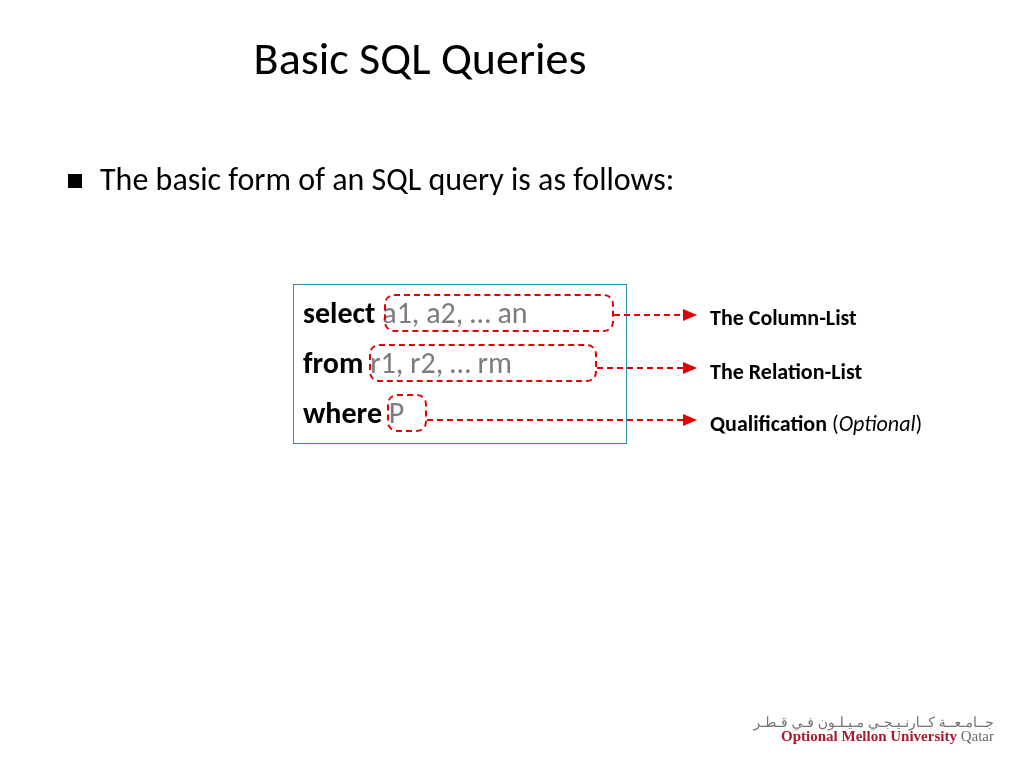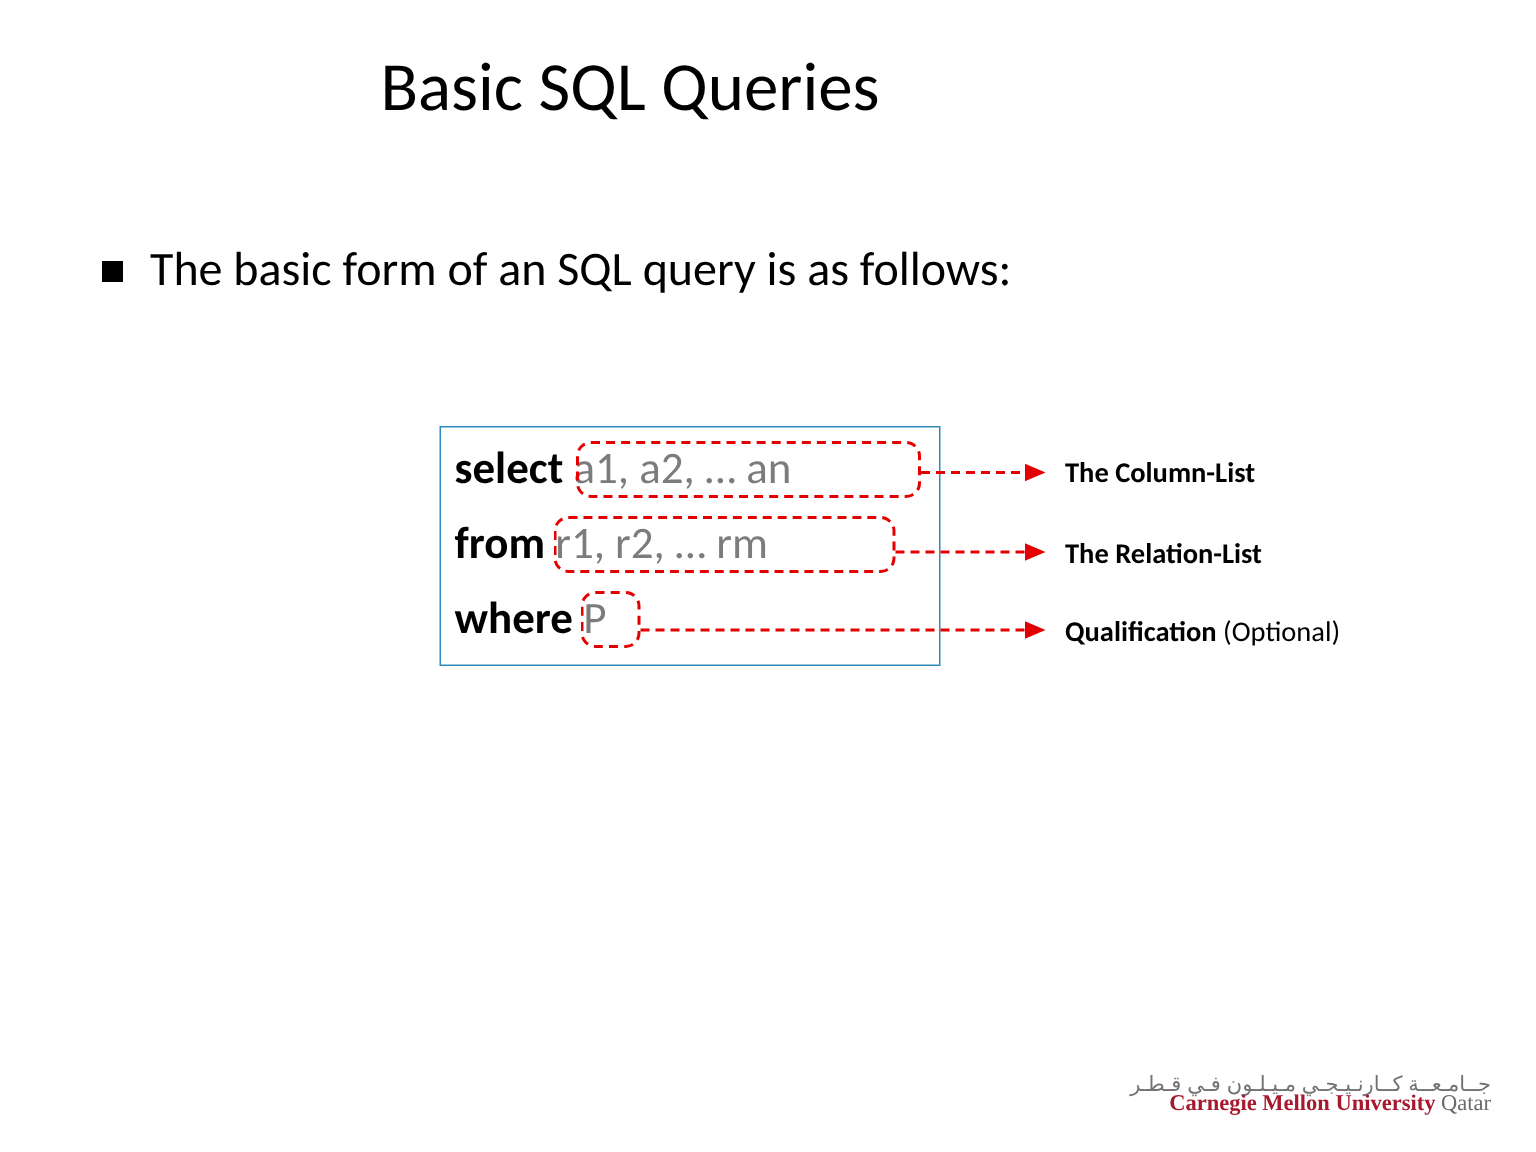--- a/index.html
+++ b/index.html
@@ -70,26 +70,27 @@
     border-radius: 10px;
     box-sizing: border-box;
   }
   .hl1 { left: 384px; top: 294px; width: 230px; height: 38px; }
   .hl2 { left: 369px; top: 344px; width: 228px; height: 38px; }
   .hl3 { left: 387px; top: 394px; width: 40px;  height: 38px; }
 
   
   .ann {
     position: absolute;
-    font-size: 19px;
+    font-size: 22px;
     font-weight: 700;
     white-space: nowrap;
   }
   .ann .opt {
     font-weight: 400;
+    font-style: italic;
   }
   .ann .par {
     font-weight: 400;
   }
   .ann1 { left: 710px; top: 304px; }
   .ann2 { left: 710px; top: 358px; }
   .ann3 { left: 710px; top: 410px; }
 
   
   .footer-logo {
@@ -158,15 +159,15 @@
 <div class="ann ann1">The Column-List</div>
 <div class="ann ann2">The Relation-List</div>
 <div class="ann ann3">
   <span>Qualification</span>
   <span class="par"> (</span><span class="opt">Optional</span><span class="par">)</span>
 </div>
 
 <div class="footer-logo">
   <div class="ar">جــامـعــة كــارنـيـجـي مـيـلـون فـي قـطـر</div>
   <div class="en">
-    <span class="red">Carnegie Mellon University</span><span class="grey"> Qatar</span>
+    <span class="red">Optional Mellon University</span><span class="grey"> Qatar</span>
   </div>
 </div>
 
 </body></html>

